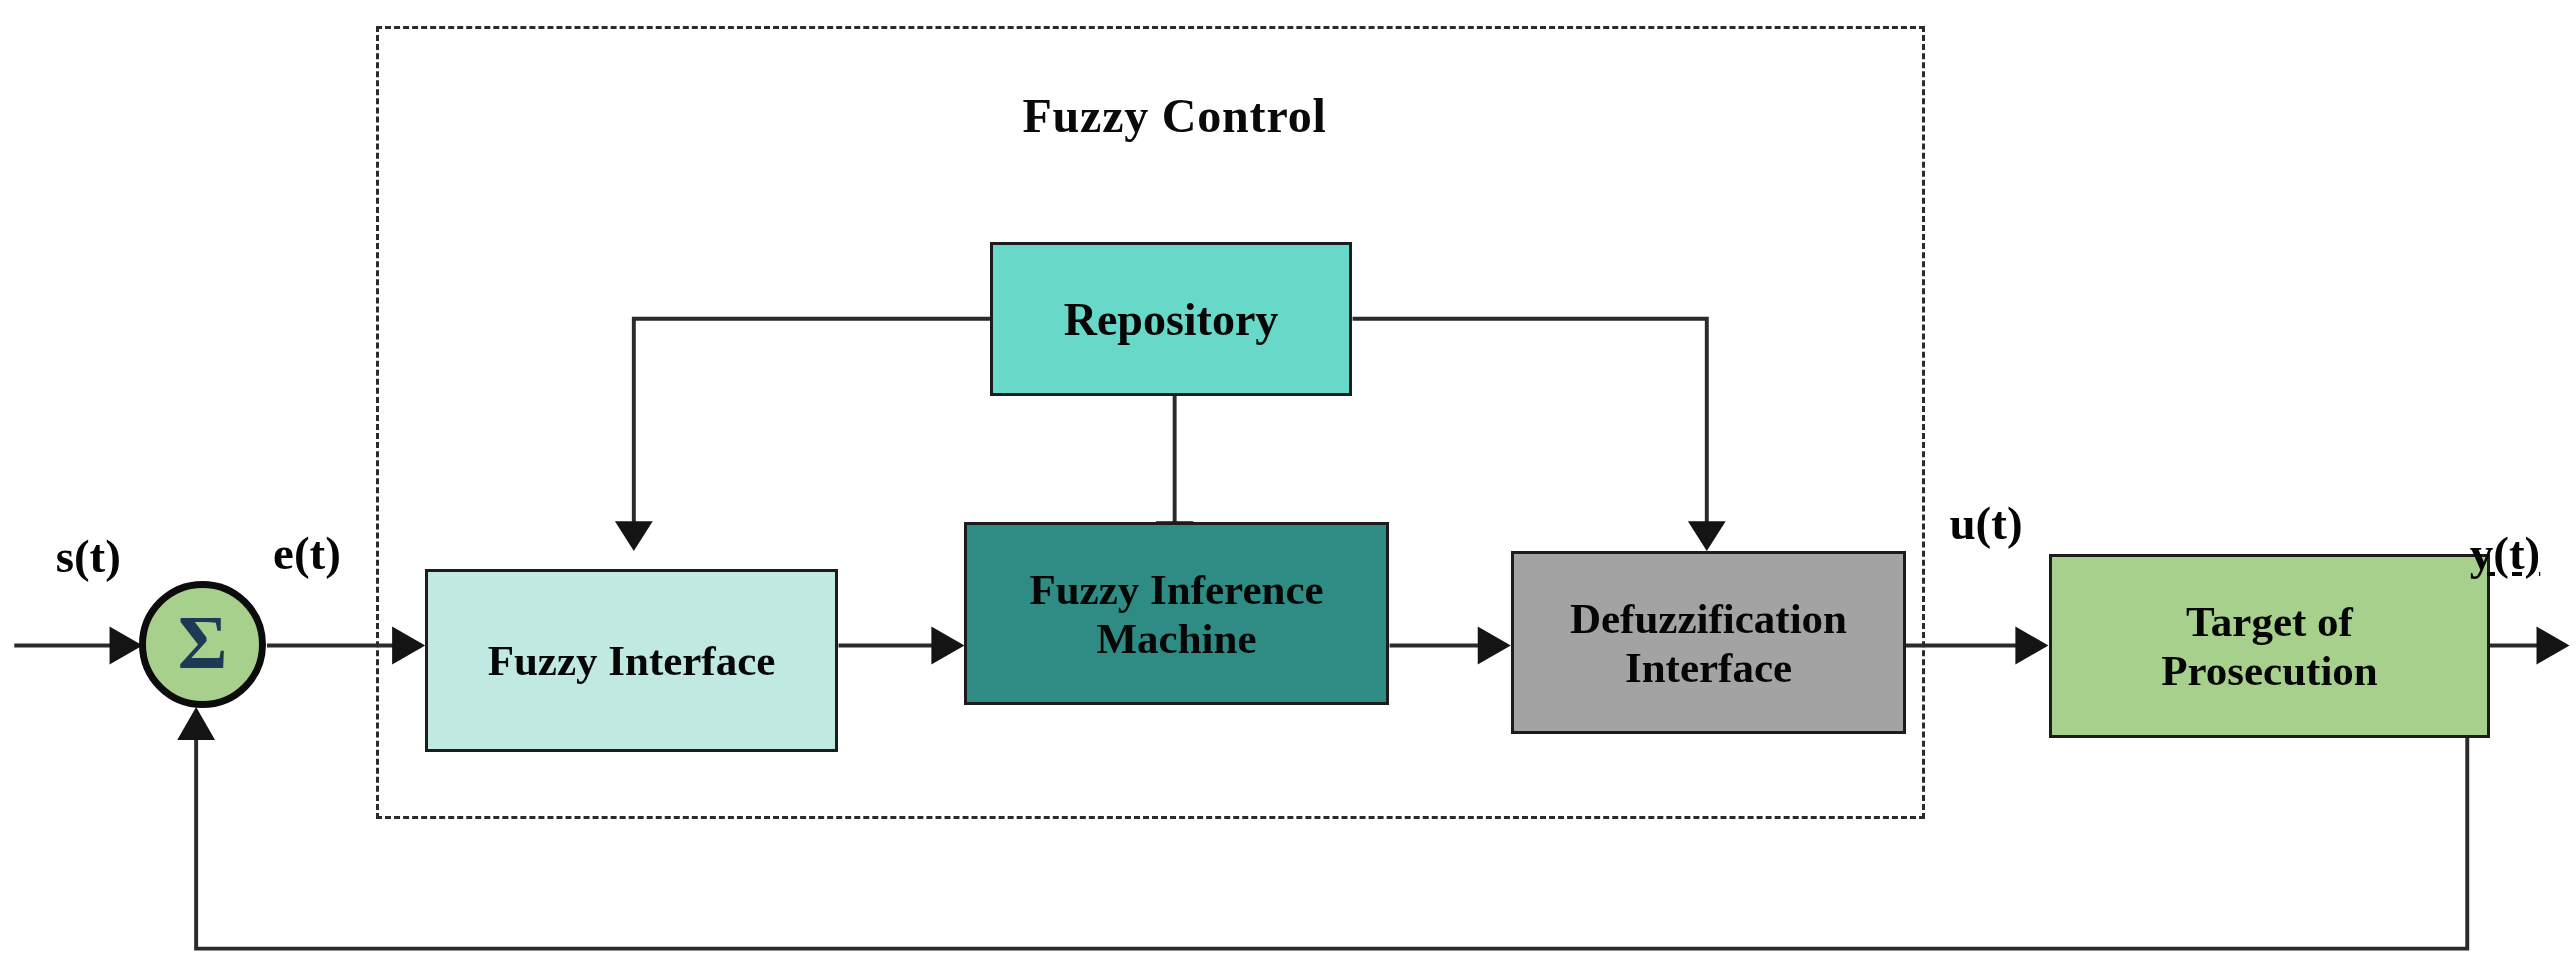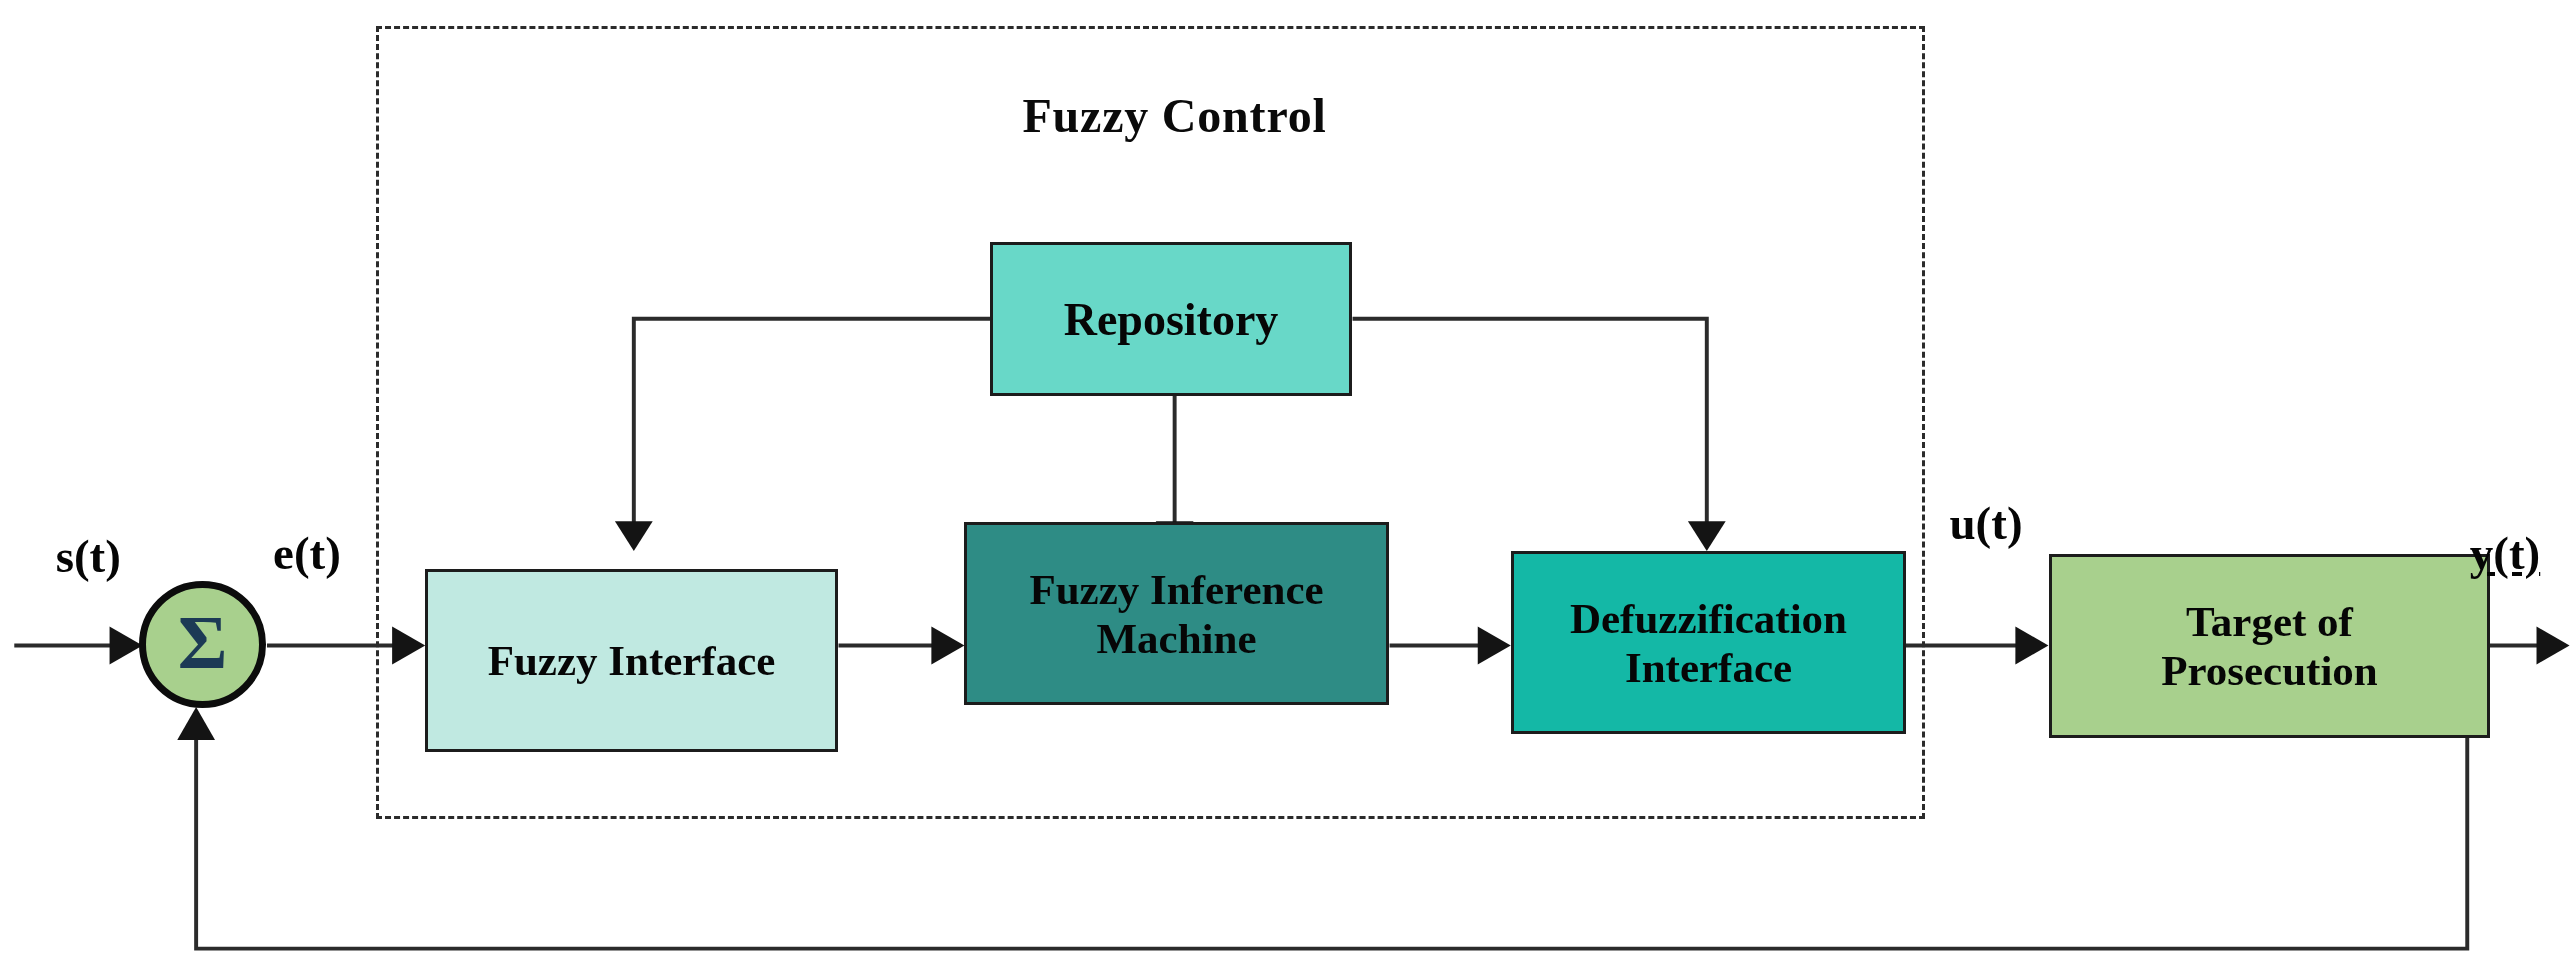--- a/index.html
+++ b/index.html
@@ -165,21 +165,21 @@
   </div>
 
   <div class="block block-fuzzy-interface" style="background-color: rgb(192, 233, 225);">
     <span>Fuzzy Interface</span>
   </div>
 
   <div class="block block-fuzzy-inference" style="background-color: rgb(46, 140, 133);">
     <span>Fuzzy Inference Machine</span>
   </div>
 
-  <div class="block block-defuzzification" style="background-color: #14b8a6;">
+  <div class="block block-defuzzification" style="background-color: #a3a3a3;">
     <span>Defuzzification Interface</span>
   </div>
 
   <div class="block block-target" style="background-color: rgb(168, 208, 141);">
     <span>Target of Prosecution</span>
   </div>
 
   <div class="sum-junction" style="background-color: rgb(168, 208, 141);">
     <span class="sum-symbol">Σ</span>
   </div>

